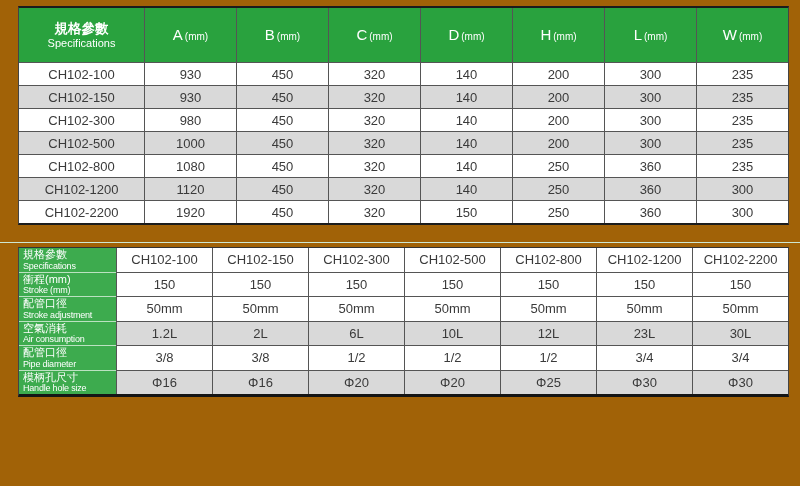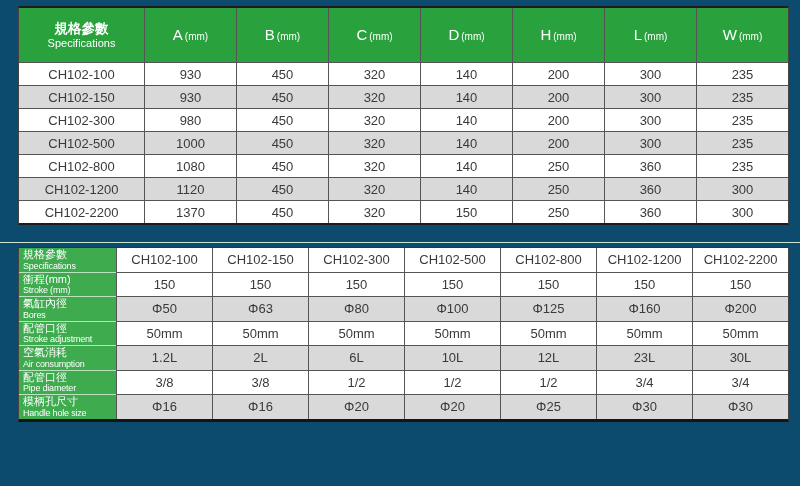--- a/index.html
+++ b/index.html
@@ -8,21 +8,21 @@
     --row-alt-gray:#d9d9d9;
     --border-dark:#555555;
     --text-dark:#3a3a3a;
   }
   *{box-sizing:border-box;}
   html,body{margin:0;padding:0;}
   body{
     width:800px;height:486px;background:#ffffff;
     font-family:"Liberation Sans", sans-serif;
   }
-  .page{position:relative;width:800px;height:486px;overflow:hidden;background:#0c4a6e;padding-left:32px;}
+  .page{position:relative;width:800px;height:486px;overflow:hidden;background:#a16207;padding-left:32px;}
 
   
   table{border-collapse:separate;border-spacing:0;table-layout:fixed;}
   th,td{padding:0;margin:0;}
 
   
   .t1{
     position:absolute;left:18px;top:6px;width:769px;
     border:1px solid #444;border-top:2px solid #1c1c1c;border-bottom:2px solid #1c1c1c;
   }
@@ -152,21 +152,21 @@
           <td>1120</td>
           <td>450</td>
           <td>320</td>
           <td>140</td>
           <td>250</td>
           <td>360</td>
           <td>300</td>
         </tr>
       <tr>
           <td>CH102-2200</td>
-          <td>1370</td>
+          <td>1920</td>
           <td>450</td>
           <td>320</td>
           <td>150</td>
           <td>250</td>
           <td>360</td>
           <td>300</td>
         </tr>
     </tbody>
   </table>
 
@@ -197,33 +197,20 @@
             <div class="en">Stroke (mm)</div>
           </td>
         <td>150</td>
           <td>150</td>
           <td>150</td>
           <td>150</td>
           <td>150</td>
           <td>150</td>
           <td>150</td>
       </tr>
-      <tr class="g">
-        <td class="label-cell">
-            <div class="zh">氣缸內徑</div>
-            <div class="en">Bores</div>
-          </td>
-        <td>Φ50</td>
-          <td>Φ63</td>
-          <td>Φ80</td>
-          <td>Φ100</td>
-          <td>Φ125</td>
-          <td>Φ160</td>
-          <td>Φ200</td>
-      </tr>
       <tr>
         <td class="label-cell">
             <div class="zh">配管口徑</div>
             <div class="en">Stroke adjustment</div>
           </td>
         <td>50mm</td>
           <td>50mm</td>
           <td>50mm</td>
           <td>50mm</td>
           <td>50mm</td>

